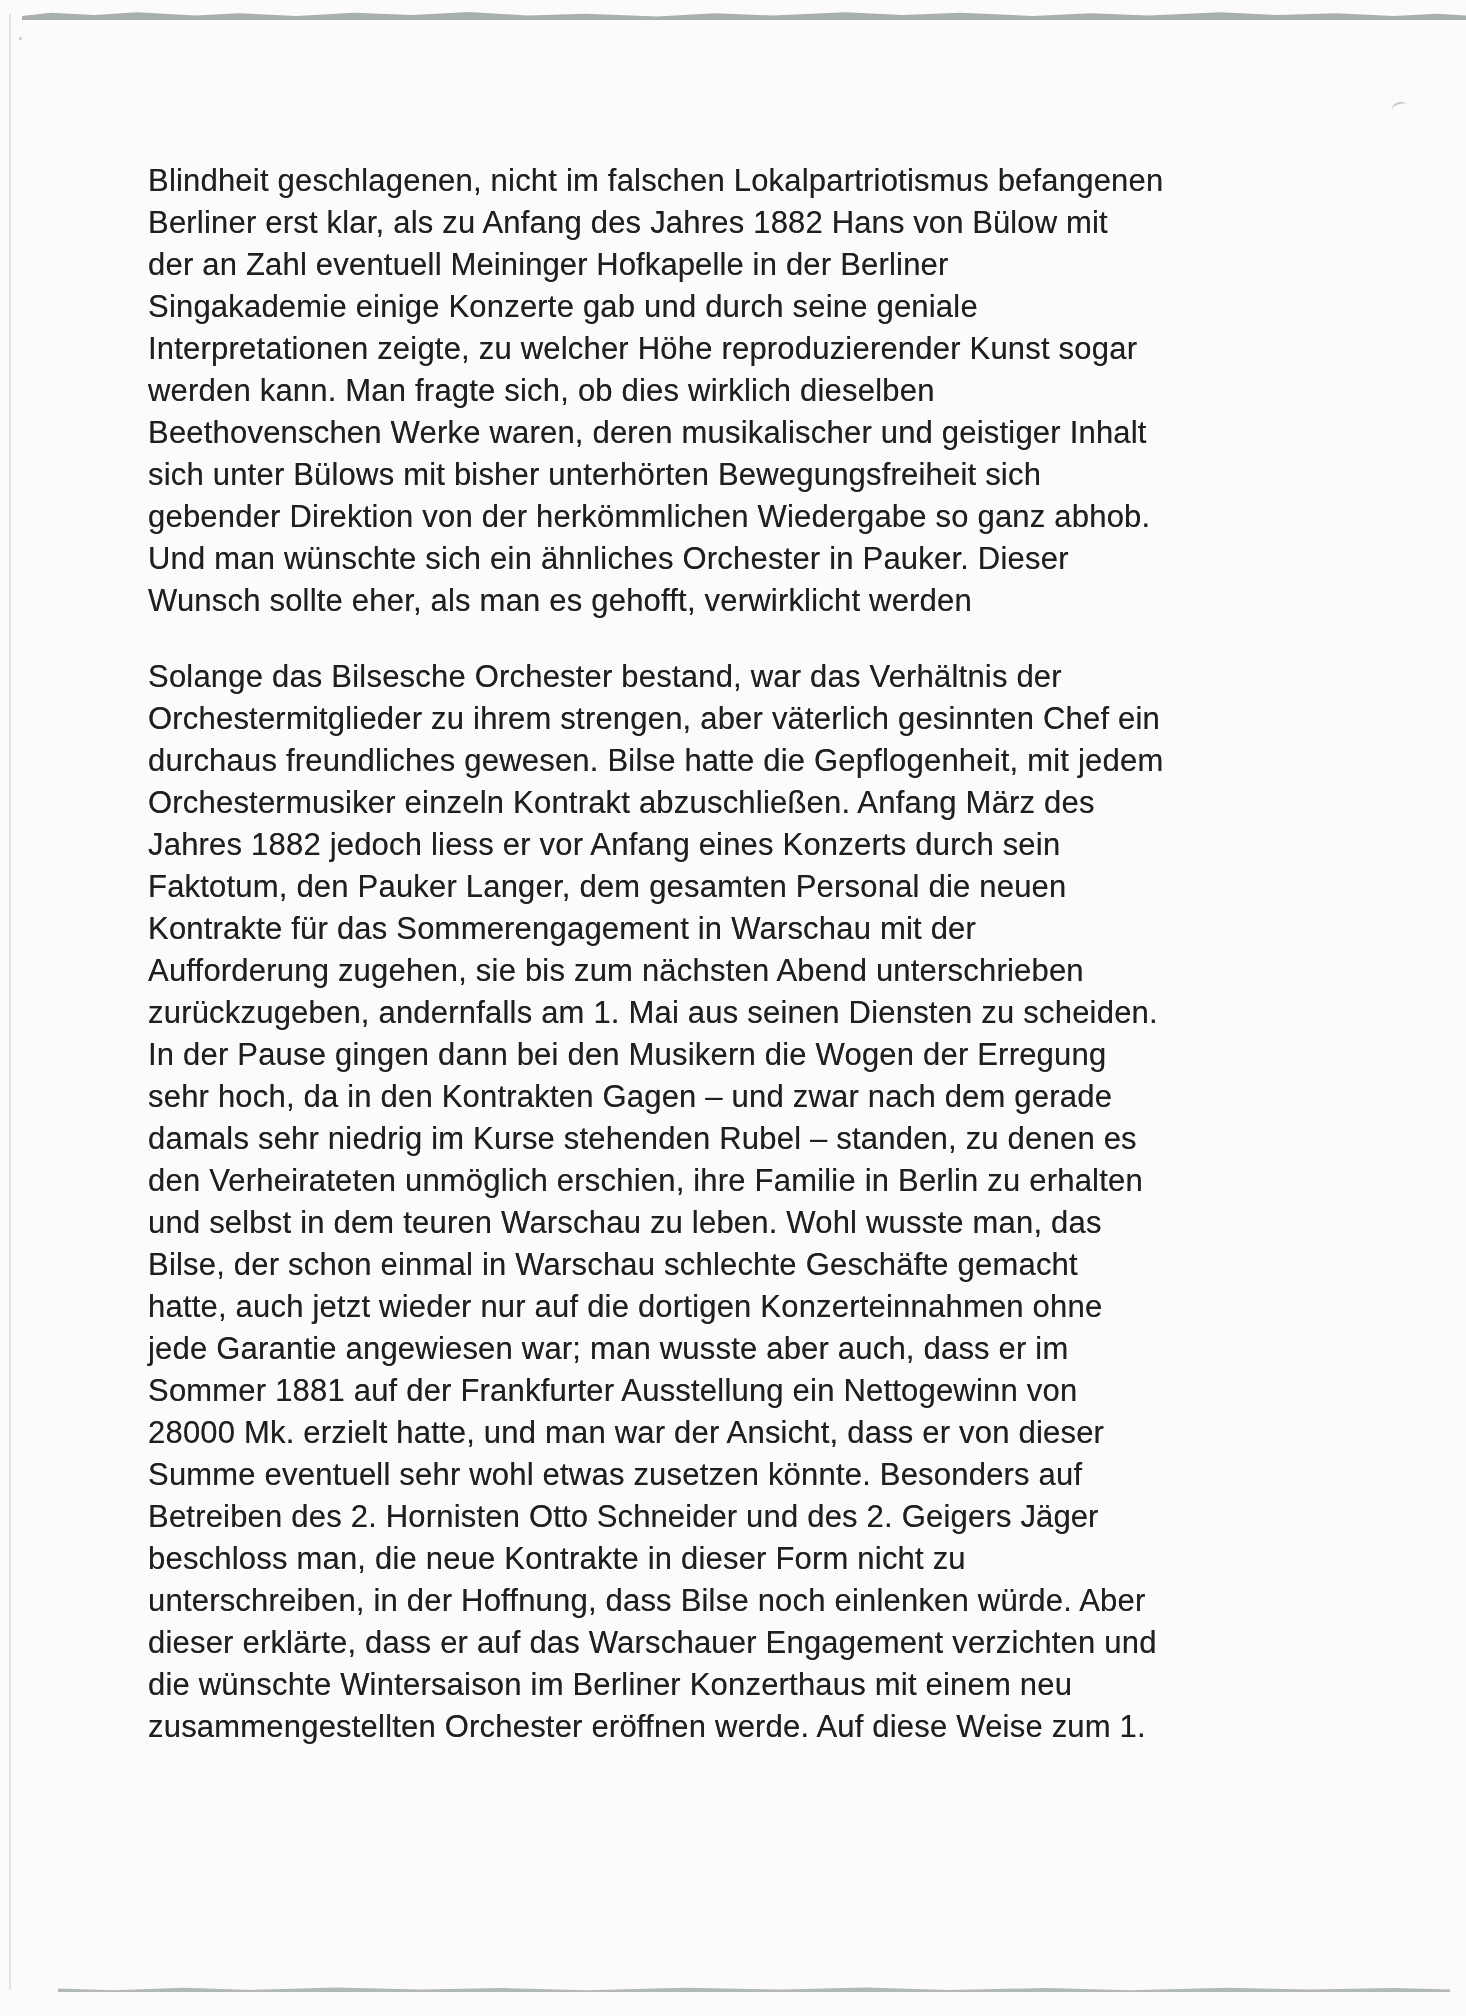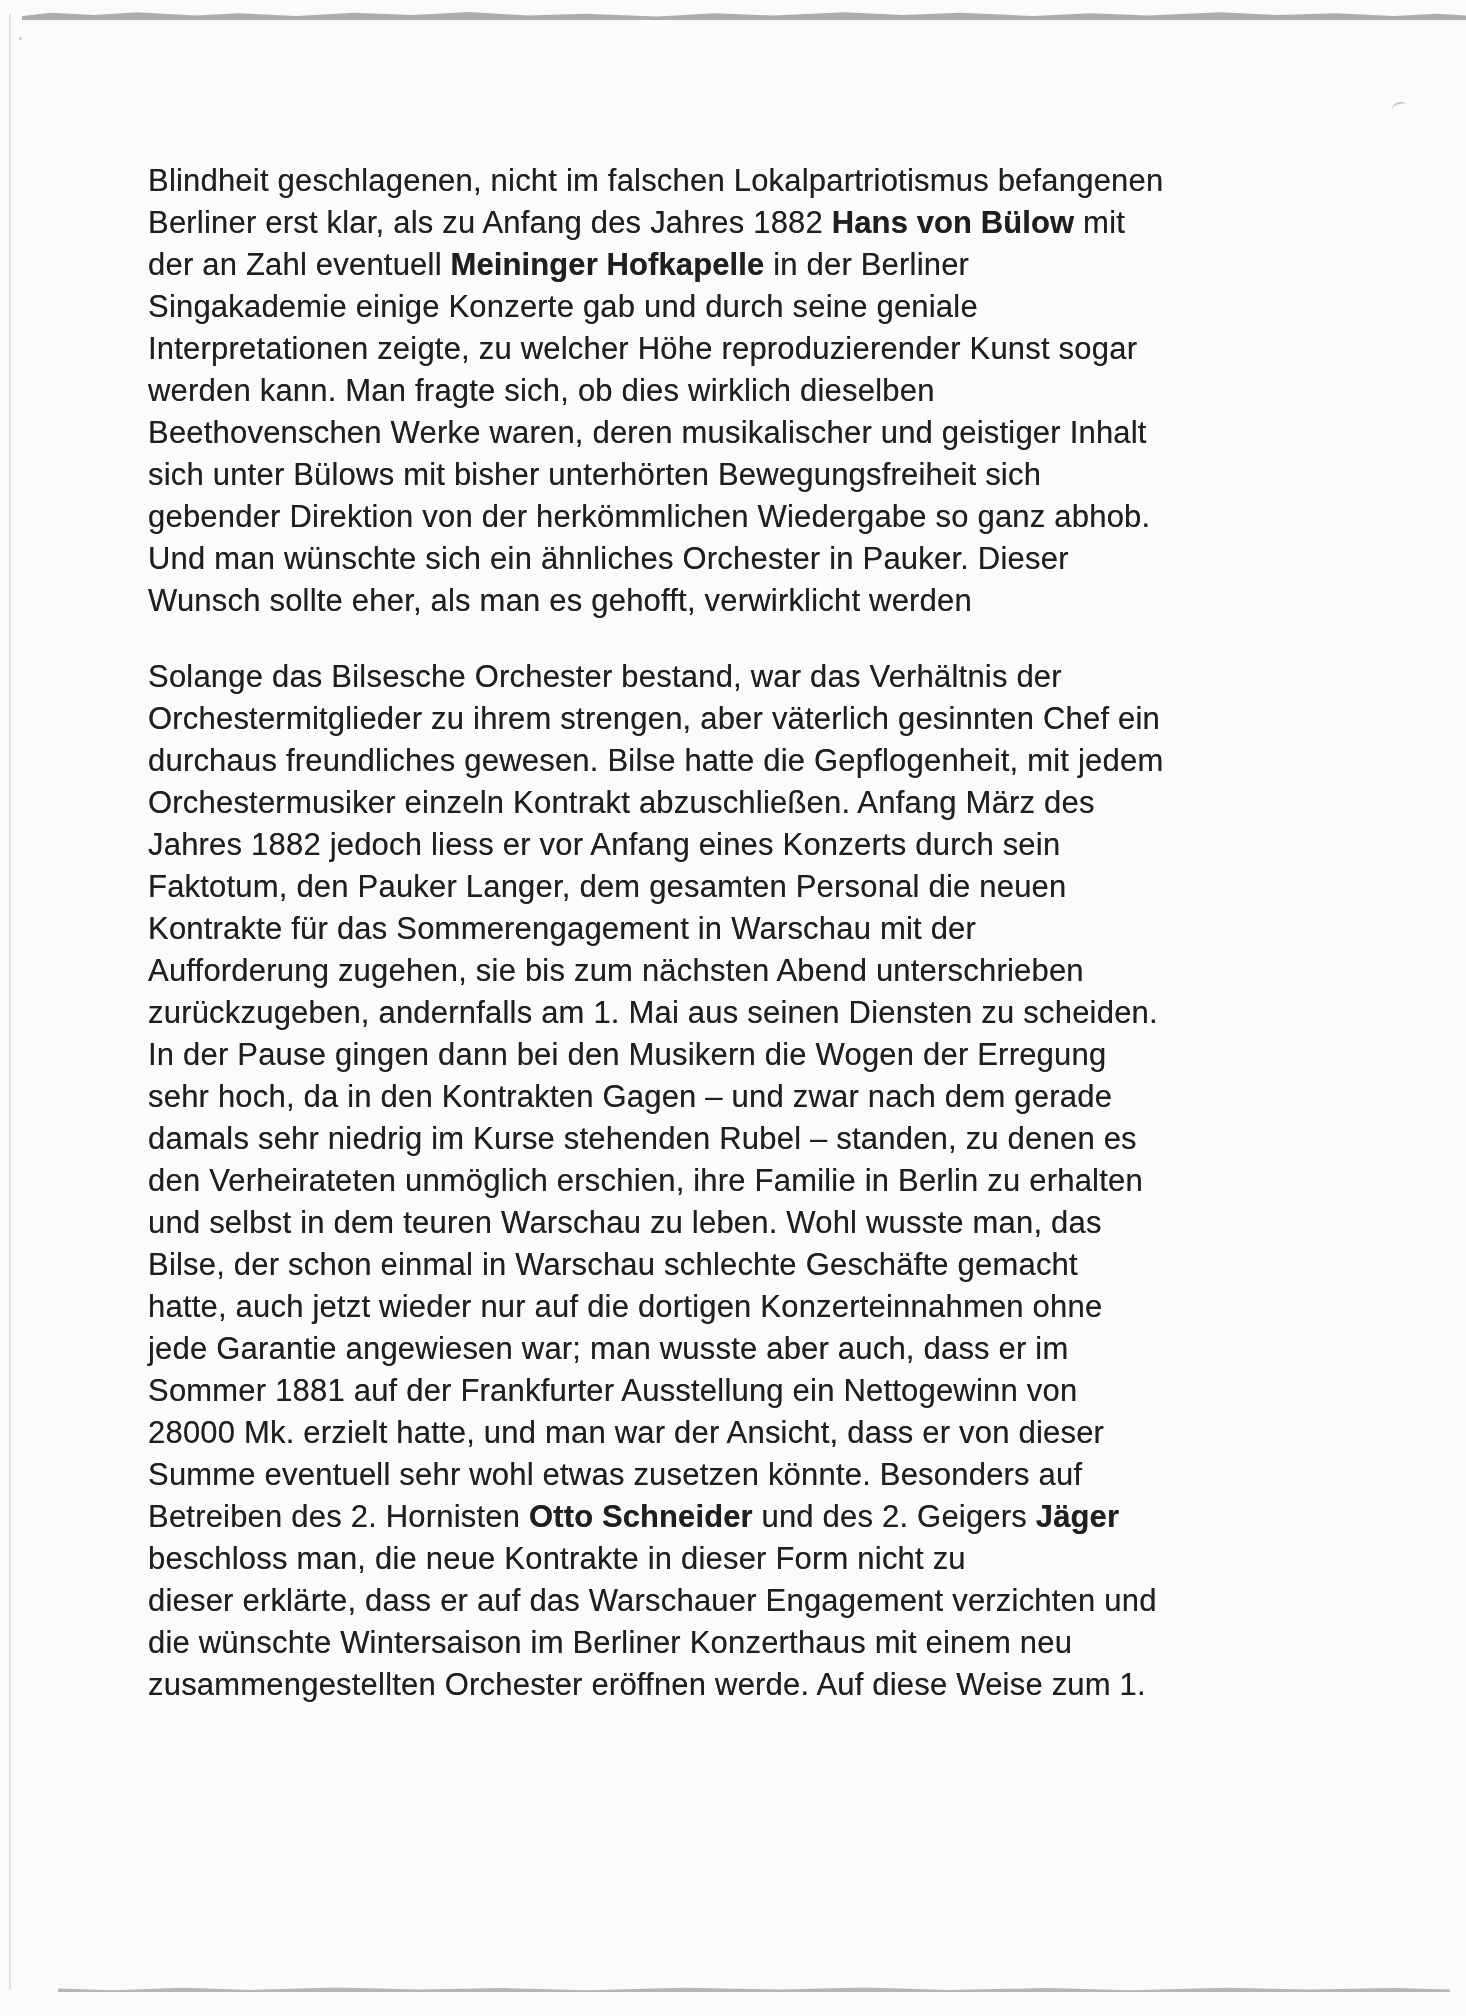--- a/index.html
+++ b/index.html
@@ -31,21 +31,21 @@
     text-shadow: 0 0 0.5px rgba(25,27,26,0.65);
   }
   .para {
     margin: 0 0 34px 0;
   }
   .line {
     white-space: pre;
     height: 42px;
   }
   .line .b {
-    font-weight: 700;
+    font-weight: 400;
     letter-spacing: 0.1px;
   }
   
   .scan-edge-top {
     position: absolute;
     left: 22px;
     top: 11px;
     width: 1444px;
     height: 9px;
     background: var(--edge-dark, #aab1ac);
@@ -127,18 +127,19 @@
         <div class="line"><span>den Verheirateten unmöglich erschien, ihre Familie in Berlin zu erhalten</span></div>
         <div class="line"><span>und selbst in dem teuren Warschau zu leben. Wohl wusste man, das</span></div>
         <div class="line"><span>Bilse, der schon einmal in Warschau schlechte Geschäfte gemacht</span></div>
         <div class="line"><span>hatte, auch jetzt wieder nur auf die dortigen Konzerteinnahmen ohne</span></div>
         <div class="line"><span>jede Garantie angewiesen war; man wusste aber auch, dass er im</span></div>
         <div class="line"><span>Sommer 1881 auf der Frankfurter Ausstellung ein Nettogewinn von</span></div>
         <div class="line"><span>28000 Mk. erzielt hatte, und man war der Ansicht, dass er von dieser</span></div>
         <div class="line"><span>Summe eventuell sehr wohl etwas zusetzen könnte. Besonders auf</span></div>
         <div class="line"><span>Betreiben des 2. Hornisten </span><span class="b">Otto Schneider</span><span> und des 2. Geigers </span><span class="b">Jäger</span></div>
         <div class="line"><span>beschloss man, die neue Kontrakte in dieser Form nicht zu</span></div>
+        <div class="line"><span>unterschreiben, in der Hoffnung, dass Bilse noch einlenken würde. Aber</span></div>
         <div class="line"><span>dieser erklärte, dass er auf das Warschauer Engagement verzichten und</span></div>
         <div class="line"><span>die wünschte Wintersaison im Berliner Konzerthaus mit einem neu</span></div>
         <div class="line"><span>zusammengestellten Orchester eröffnen werde. Auf diese Weise zum 1.</span></div>
       </div>
     </div>
 </div>
 
 </body></html>

